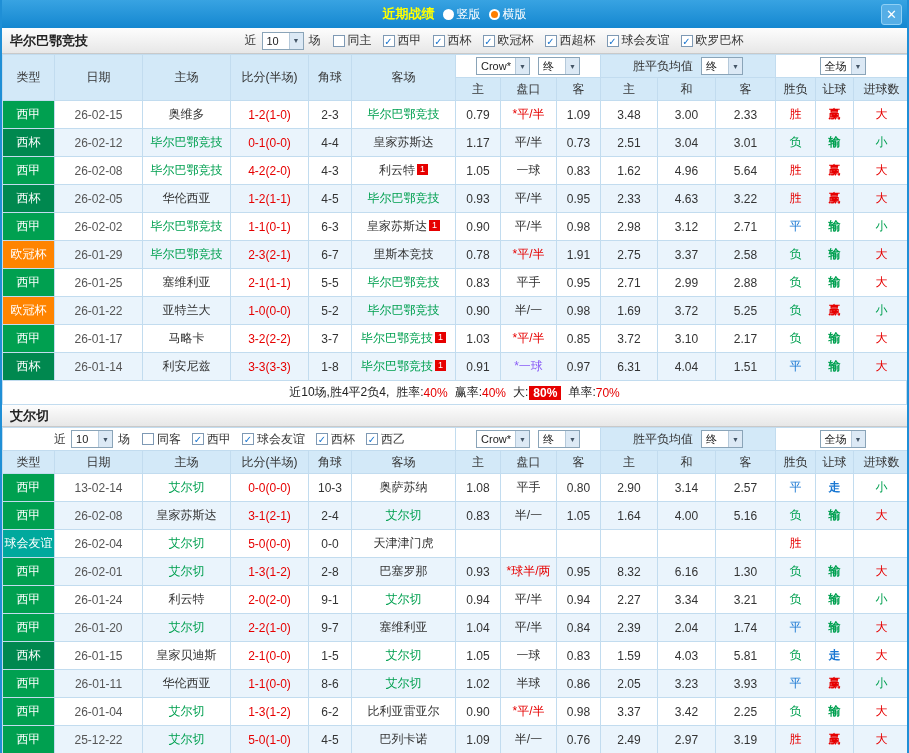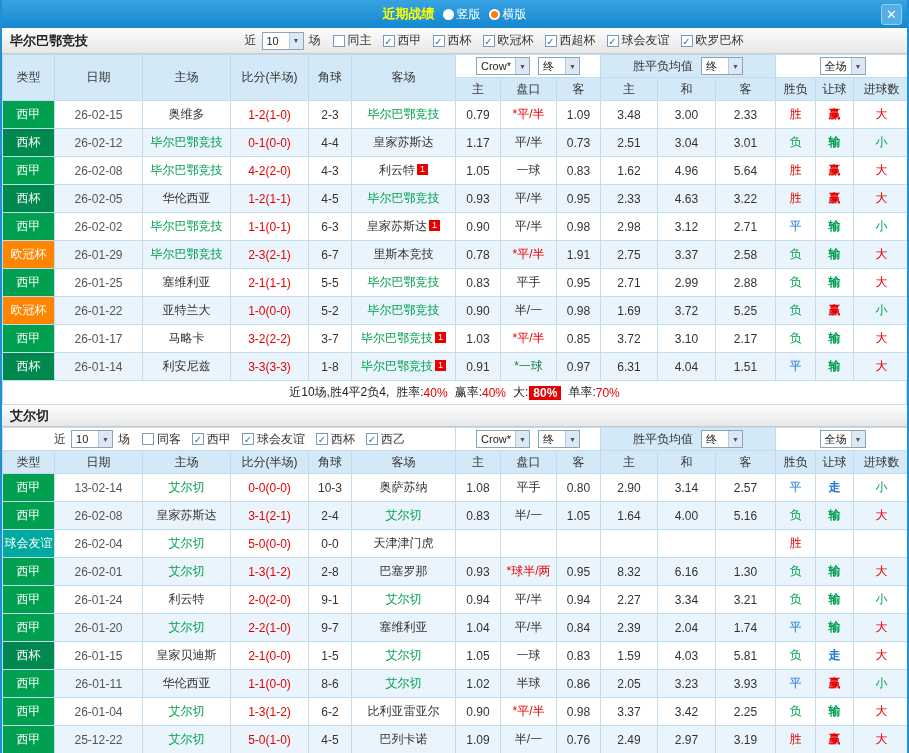--- a/index.html
+++ b/index.html
@@ -339,21 +339,21 @@
           <td class="cell-goals" style="color: rgb(230, 0, 0);">大</td>
         </tr>
         <tr class="alt">
           <td class="cell-type" style="background: rgb(0, 136, 79);">西杯</td>
           <td class="cell-date">26-01-14</td>
           <td class="cell-team"><span class="tname">利安尼兹</span></td>
           <td class="cell-score">3-3(3-3)</td>
           <td class="cell-corner">1-8</td>
           <td class="cell-team focus"><span class="tname">毕尔巴鄂竞技</span><span class="badge">1</span></td>
           <td class="cell-odds">0.91</td>
-          <td class="cell-handicap" style="color: #15803d;">*一球</td>
+          <td class="cell-handicap" style="color: #8b5cf6;">*一球</td>
           <td class="cell-odds">0.97</td>
           <td class="cell-avg">6.31</td>
           <td class="cell-avg">4.04</td>
           <td class="cell-avg">1.51</td>
           <td class="cell-res" style="color: rgb(25, 119, 210);">平</td>
           <td class="cell-let" style="color: rgb(0, 160, 80);">输</td>
           <td class="cell-goals" style="color: rgb(230, 0, 0);">大</td>
         </tr>
       </tbody>
   </table>

